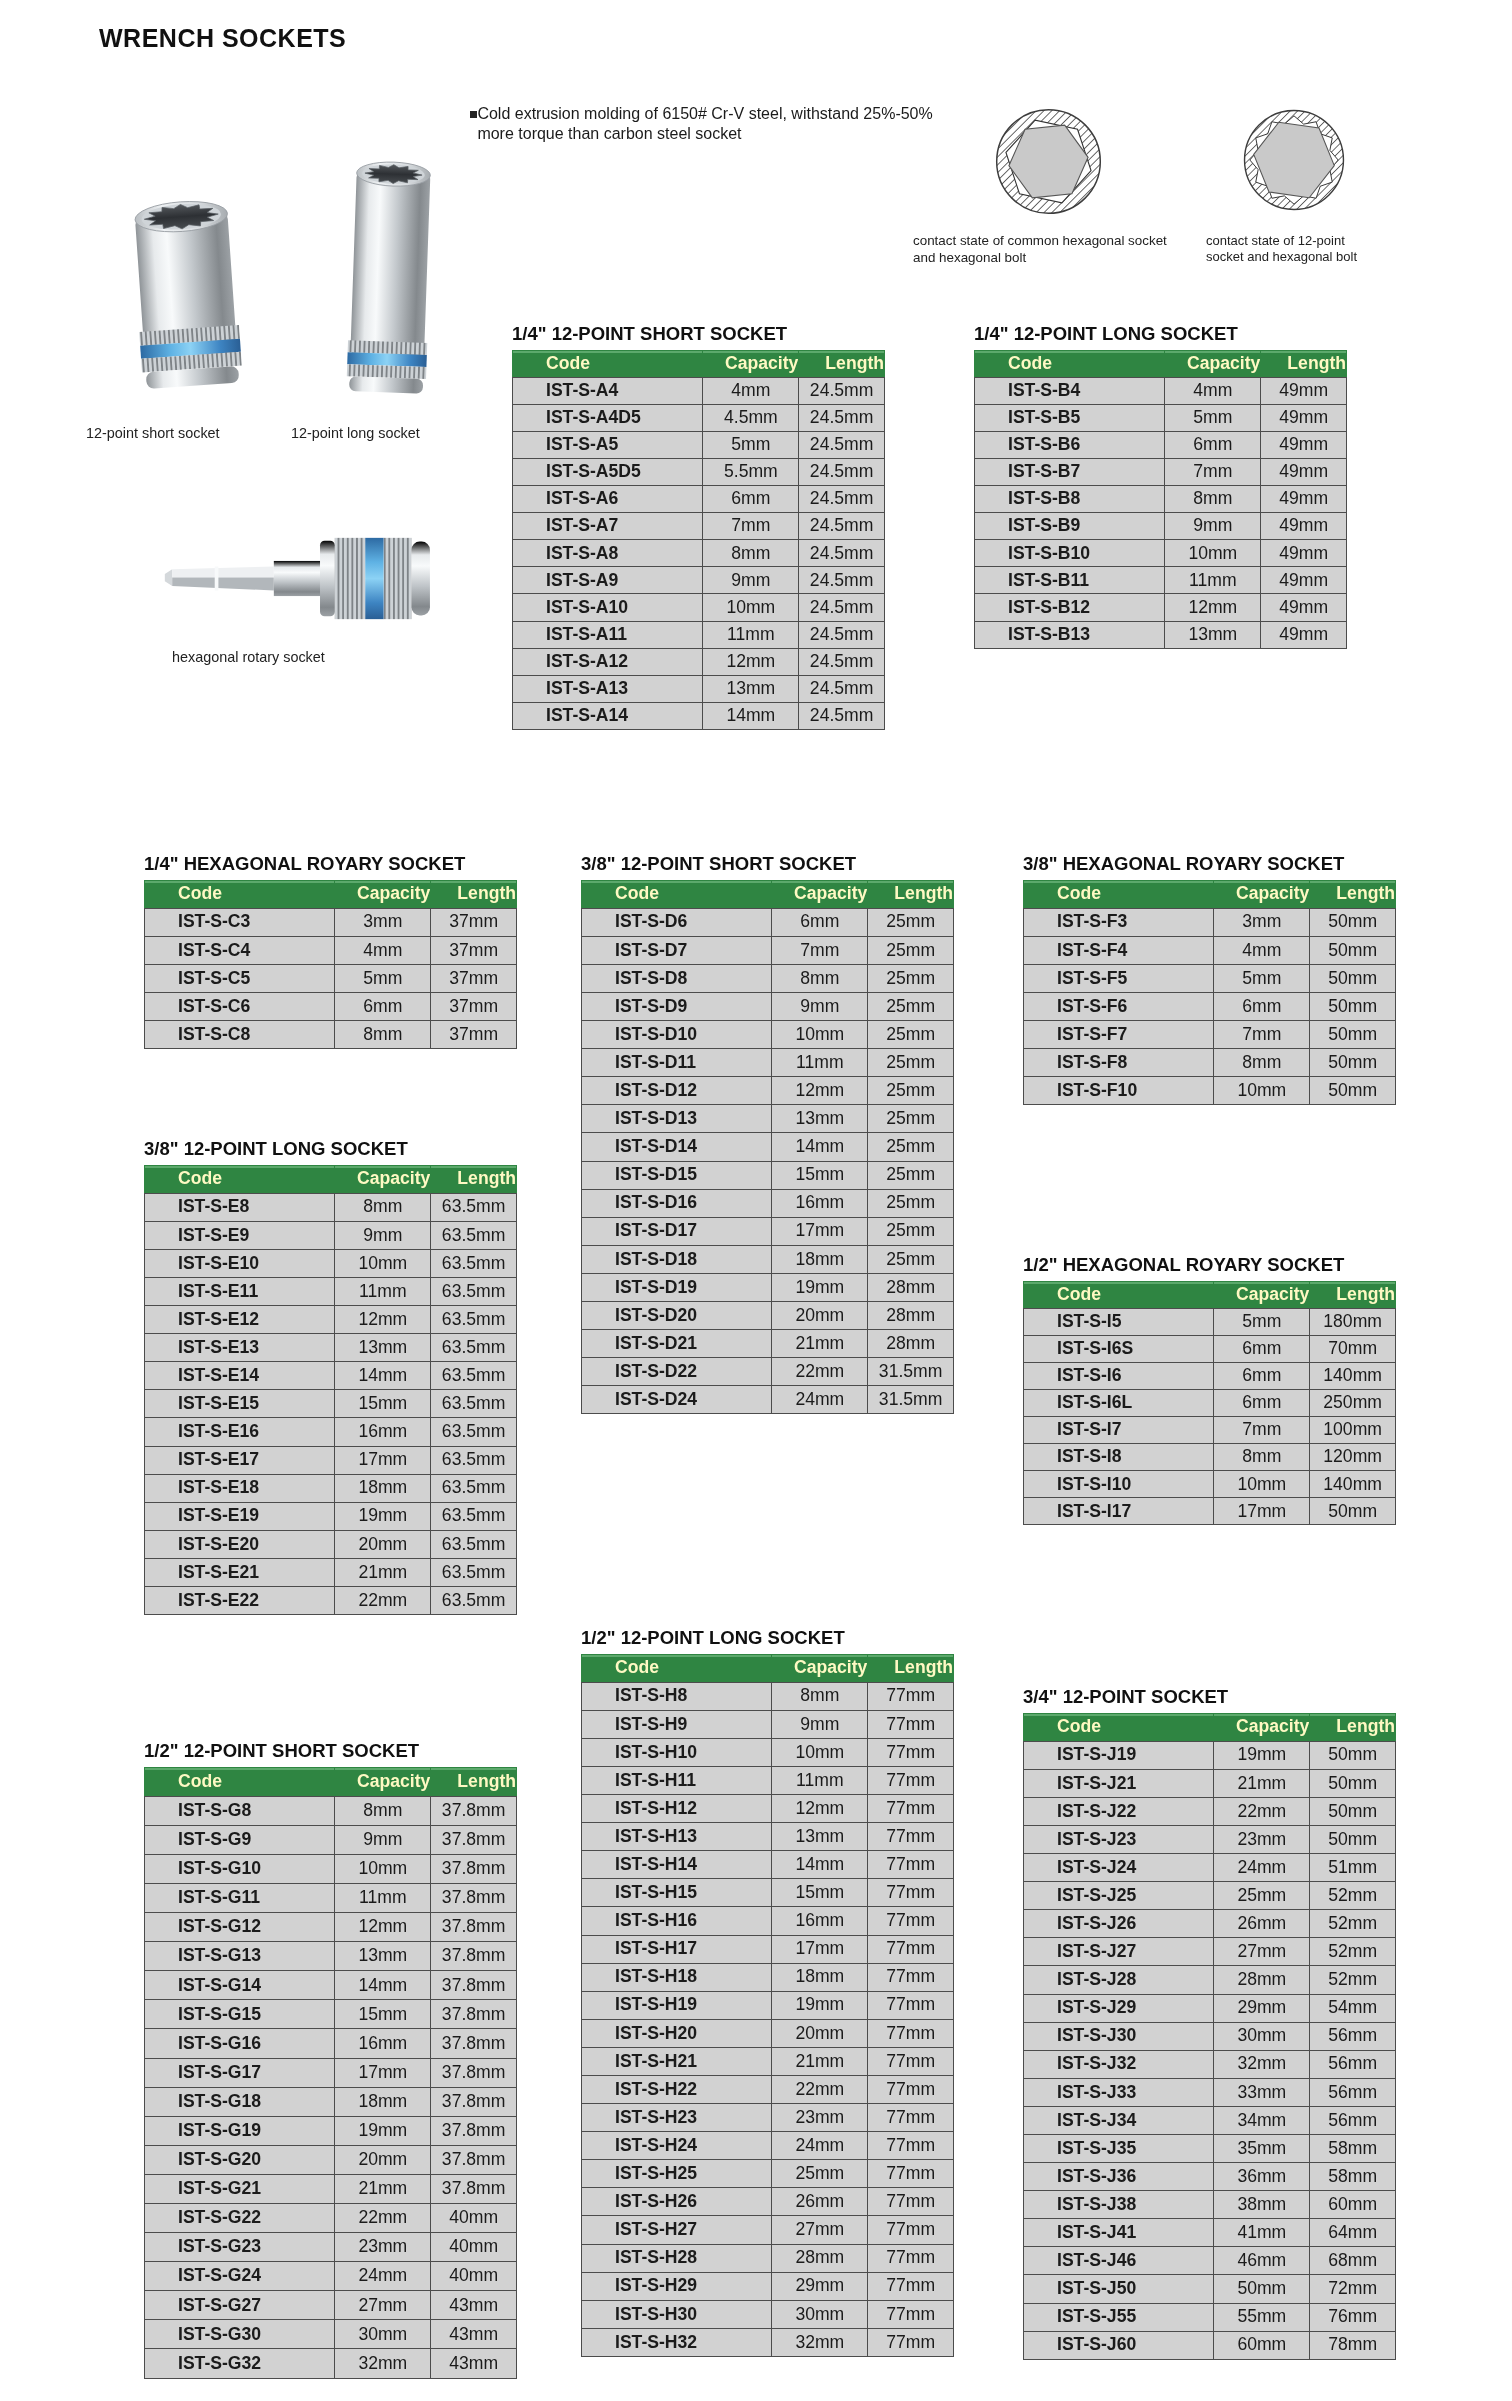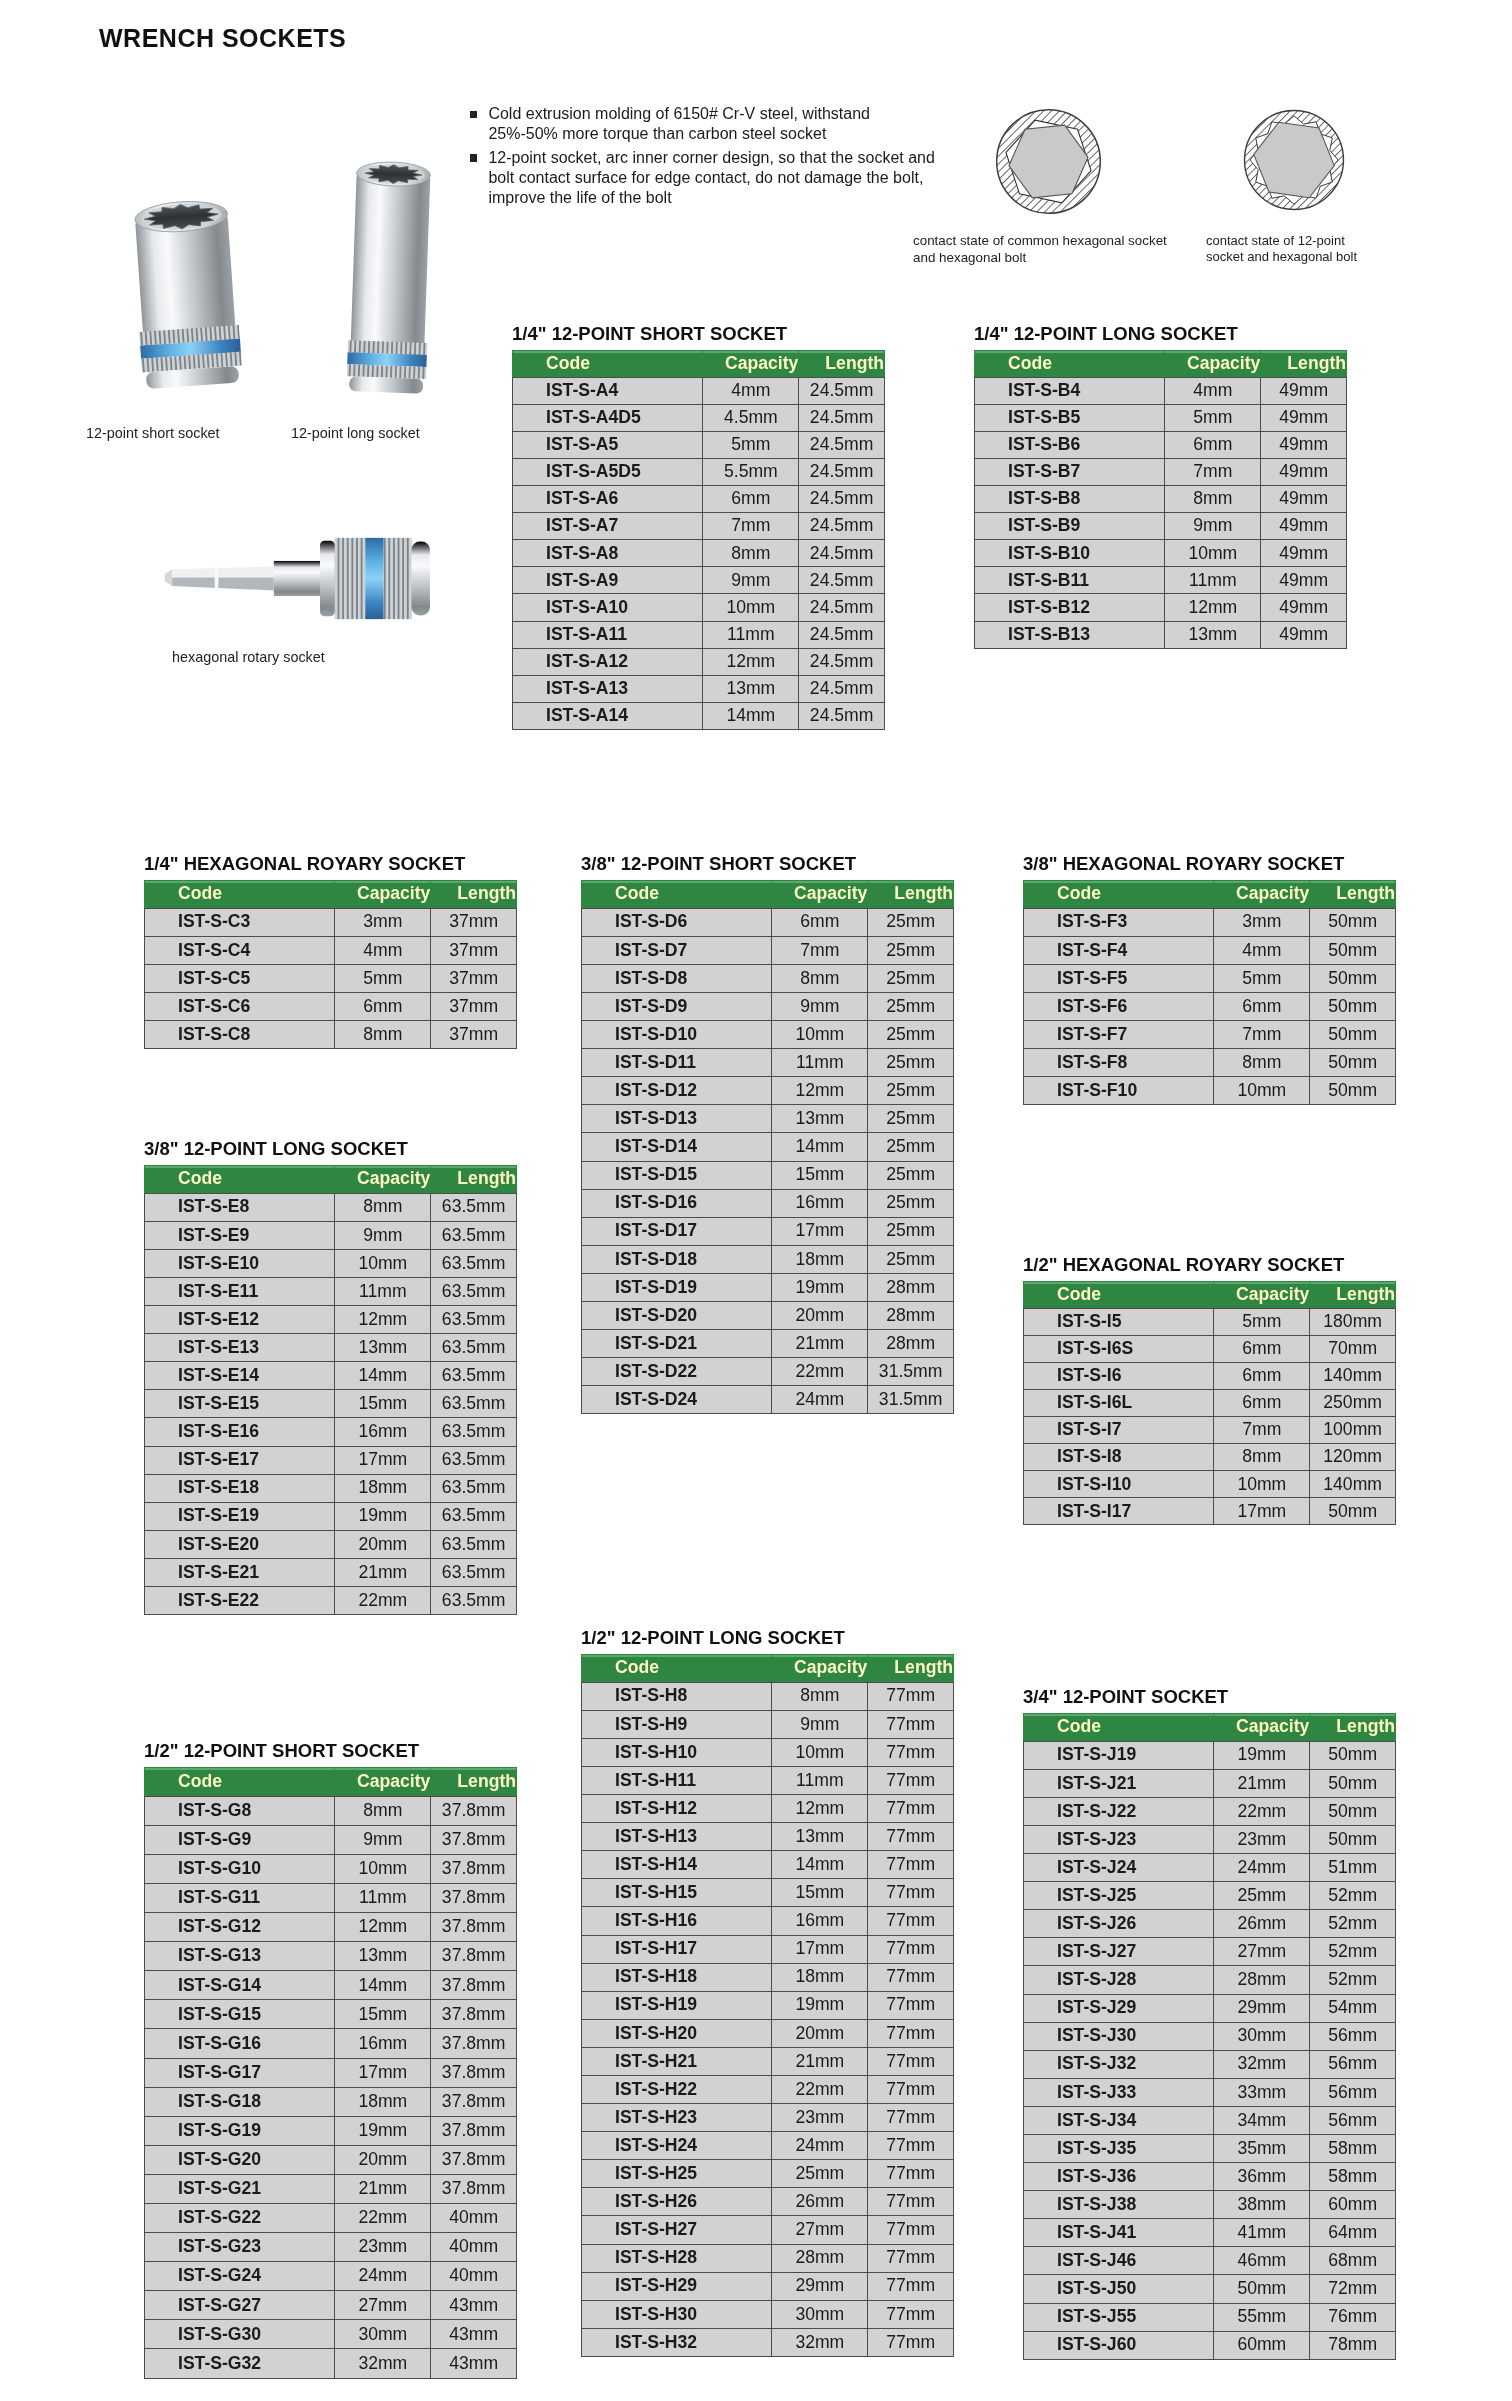--- a/index.html
+++ b/index.html
@@ -5,21 +5,21 @@
   html,body{margin:0;padding:0;background:#ffffff;}
   #page{
     position:relative;width:1436px;height:2401px;background:#ffffff;
     font-family:"Liberation Sans", sans-serif;color:#1b1b1b;overflow:hidden;
   }
   .abs{position:absolute;}
   
   .page-title{font-size:25px;font-weight:bold;letter-spacing:0.5px;color:#111;}
   
   .features{list-style:none;margin:0;padding:0;width:468px;}
-  .features li{display:flex;gap:11px;font-size:16px;line-height:1.25;margin-bottom:3.7px;}
+  .features li{display:flex;font-size:16px;line-height:1.25;margin-bottom:3.7px;}
   .features .bullet{flex:0 0 7.4px;width:7.4px;height:7.4px;background:#222;margin-top:6.5px;}
   
   .caption{font-size:14.4px;color:#222;text-align:left;line-height:1.25;}
   
   .tbl{width:373px;}
   .tbl-title{margin:0 0 4.6px 0;font-size:18.5px;font-weight:bold;color:#101010;white-space:nowrap;}
   table.grid{width:100%;border-collapse:collapse;table-layout:fixed;
     border:1.9px solid #4c4c4c;background:#d2d2d2;}
   table.grid th,table.grid td{
     height:calc(var(--rh,29px) - 1.9px);padding:0;font-size:17.6px;line-height:1;
@@ -120,24 +120,20 @@
     <ellipse cx="51" cy="30" rx="34" ry="10.5" fill="#cfd4d8"></ellipse>
     <path fill="url(#gHole)" stroke="#5b6065" stroke-width="0.8" d="M51.0,19.8L56.7,23.0L66.5,21.1L66.6,24.9L77.8,24.9L72.3,28.1L82.0,30.0L72.3,31.9L77.8,35.1L66.6,35.1L66.5,38.9L56.7,37.0L51.0,40.2L45.3,37.0L35.5,38.9L35.4,35.1L24.2,35.1L29.7,31.9L20.0,30.0L29.7,28.1L24.2,24.9L35.4,24.9L35.5,21.1L45.3,23.0Z"></path>
   </svg>
   <div class="abs caption" style="left:291px;top:424px;width:171px;">12-point long socket</div>
 
   <ul class="abs features" style="left:470px;top:104px;">
     <li>
       <span class="bullet"></span>
       <span>Cold extrusion molding of 6150# Cr-V steel, withstand 25%-50% more torque than carbon steel socket</span>
     </li>
-    <li>
-      <span class="bullet"></span>
-      <span>12-point socket, arc inner corner design, so that the socket and bolt contact surface for edge contact, do not damage the bolt, improve the life of the bolt</span>
-    </li>
   </ul>
 
   <svg class="abs" style="left:993px;top:106px;" width="111" height="111" viewBox="0 0 120 120">
     <circle cx="60" cy="60" r="56" fill="url(#hatch)" stroke="#3d3d3d" stroke-width="1.6"></circle>
     <path fill="#ffffff" stroke="#333333" stroke-width="1.2" d="M106.0,69.8L74.5,104.7L28.6,94.9L14.0,50.2L45.5,15.3L91.4,25.1Z"></path>
     <path fill="#c9c9c9" stroke="#555555" stroke-width="1.2" d="M102.8,55.5L85.3,94.8L42.5,99.3L17.2,64.5L34.7,25.2L77.5,20.7Z"></path>
   </svg>
   <div class="abs caption" style="left:913px;top:233px;width:274px;font-size:13.4px;">contact state of common hexagonal socket and hexagonal bolt</div>
 
   <svg class="abs" style="left:1241px;top:107px;" width="106" height="106" viewBox="0 0 120 120">

